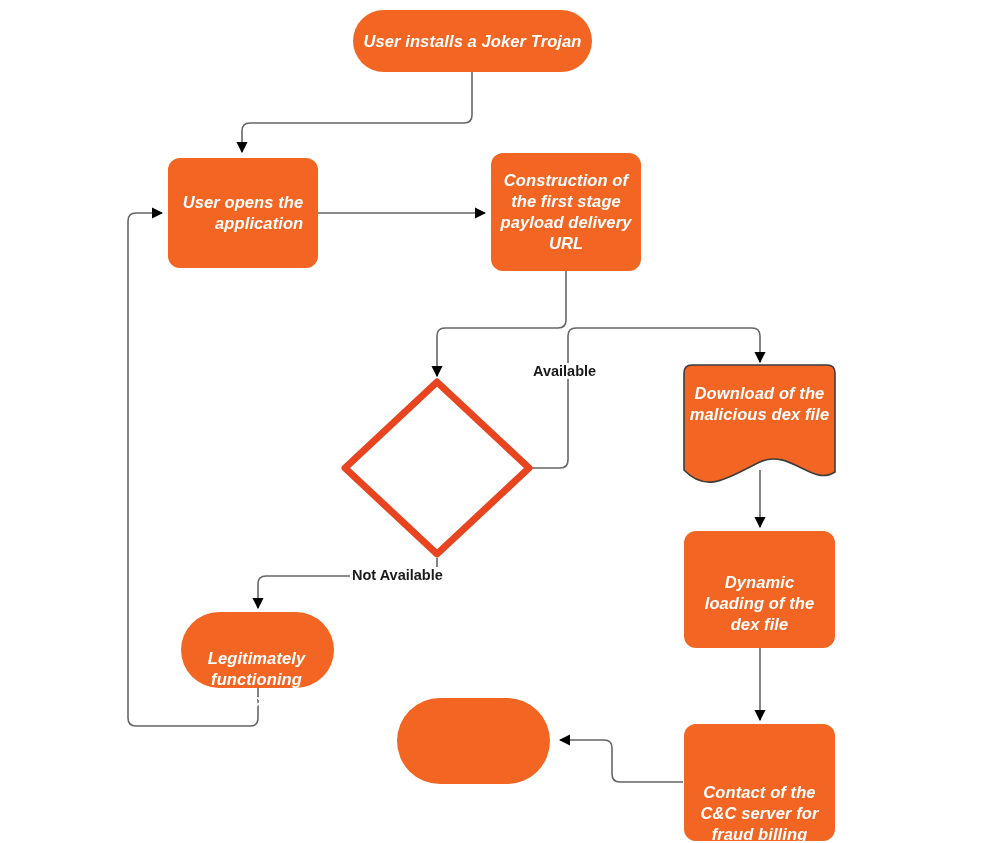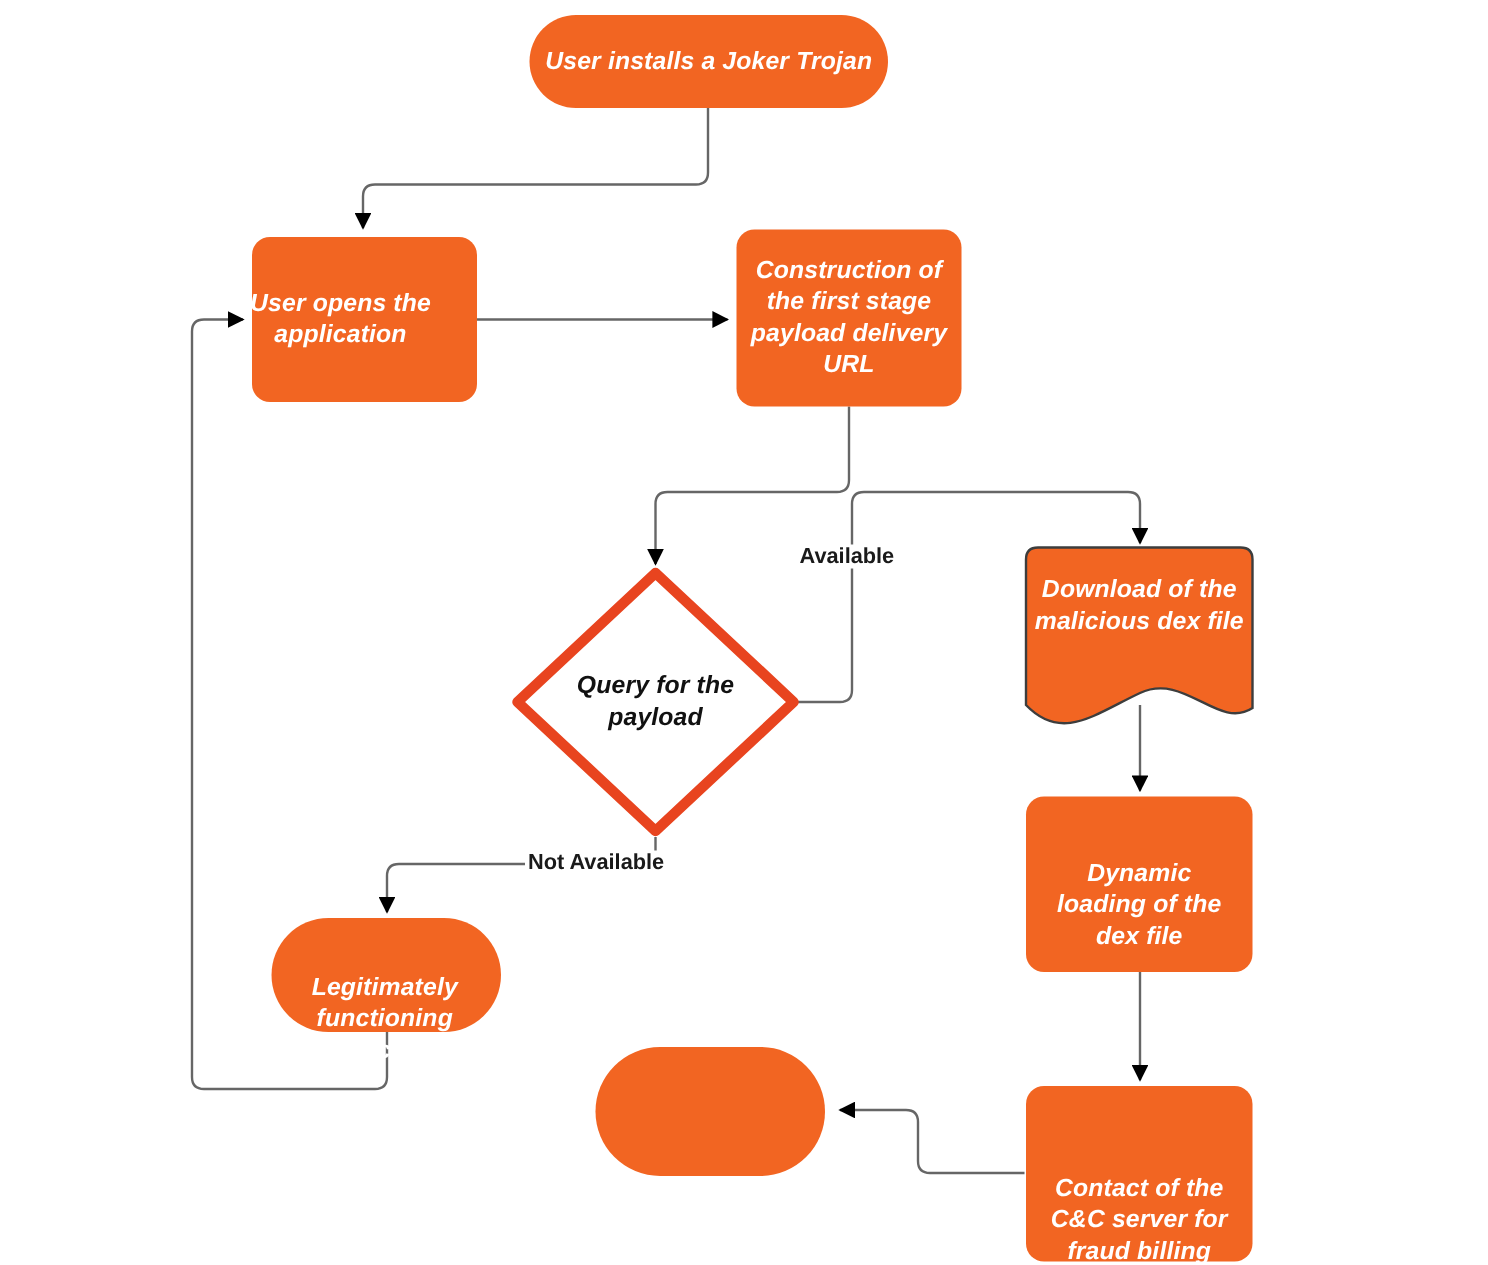--- a/index.html
+++ b/index.html
@@ -105,30 +105,28 @@
 
     <rect x="684" y="724" width="151" height="117" rx="12" ry="12" fill="#F26522"></rect>
 
     <rect x="181" y="612" width="153" height="76" rx="38" ry="38" fill="#F26522"></rect>
 
     <rect x="397" y="698" width="153" height="86" rx="43" ry="43" fill="#F26522"></rect>
   </svg>
 
   <div class="node-label" style="left:353px; top:10px; width:239px; height:62px;">User installs a Joker Trojan</div>
 
-  <div class="node-label" style="left:152px; top:158px; width:150px; height:110px;">User opens the
+  <div class="node-label" style="left:168px; top:158px; width:150px; height:110px;text-align:right;">User opens the
 application</div>
 
   <div class="node-label" style="left:491px; top:153px; width:150px; height:118px;">Construction of
 the first stage
 payload delivery
 URL</div>
 
-  <div class="node-label dark" style="left:357px; top:428px; width:160px; height:80px;">Query for the
-payload</div>
 
   <div class="node-label" style="left:684px; top:373px; width:151px; height:62px;">Download of the
 malicious dex file</div>
 
   <div class="node-label" style="left:684px; top:531px; width:151px; height:144px;">Dynamic
 loading of the
 dex file</div>
 
   <div class="node-label" style="left:684px; top:724px; width:151px; height:117px;margin-top:31px;">Contact of the
 C&amp;C server for

